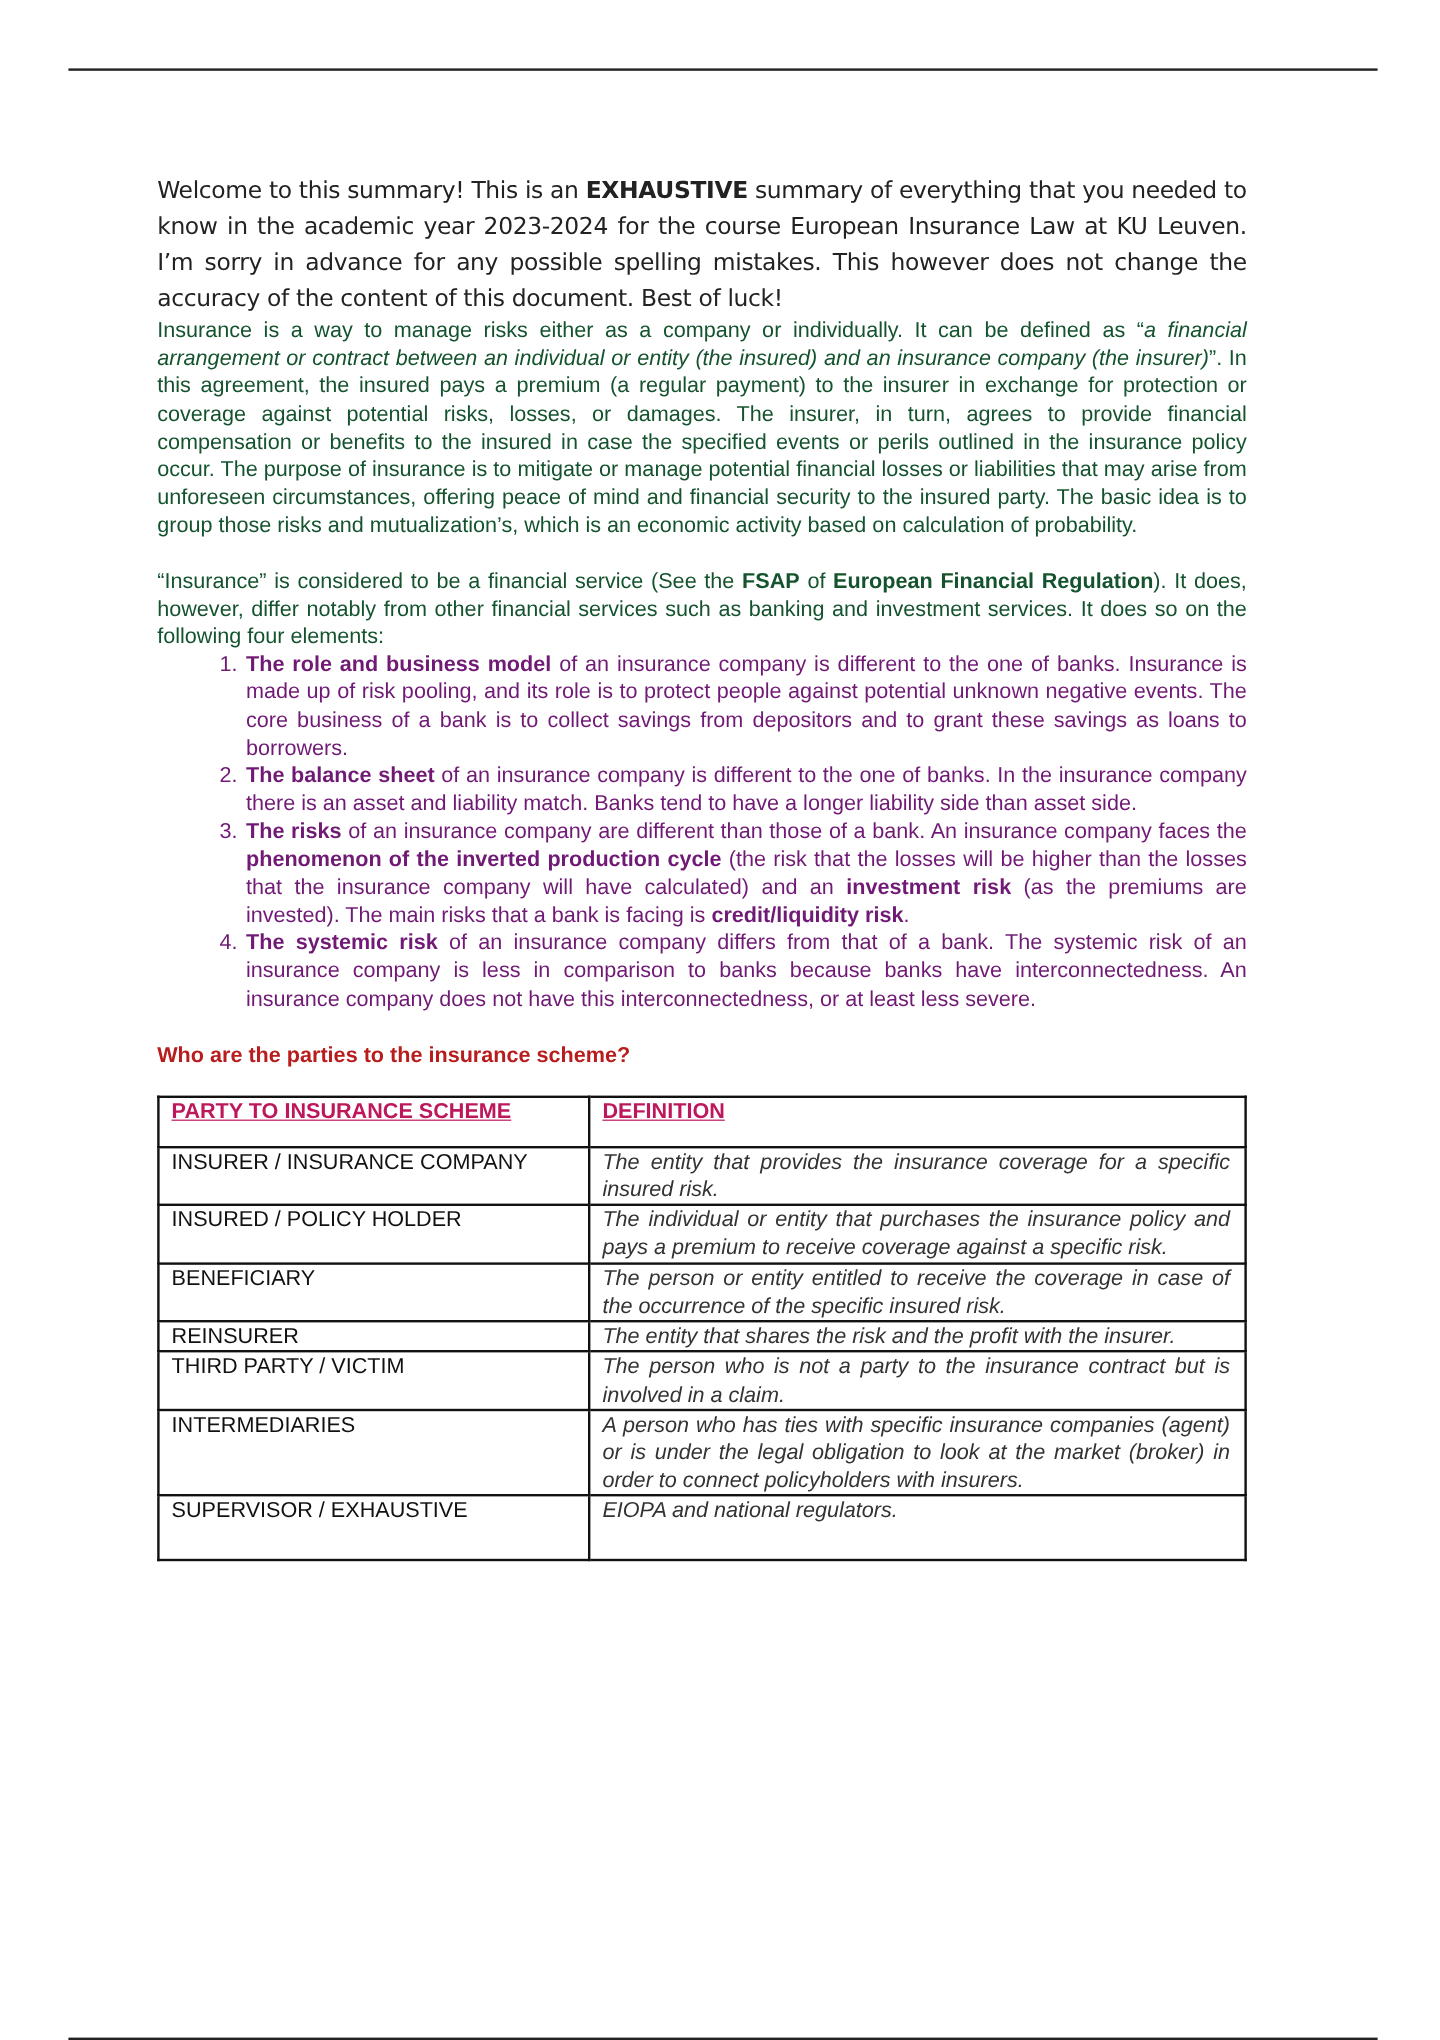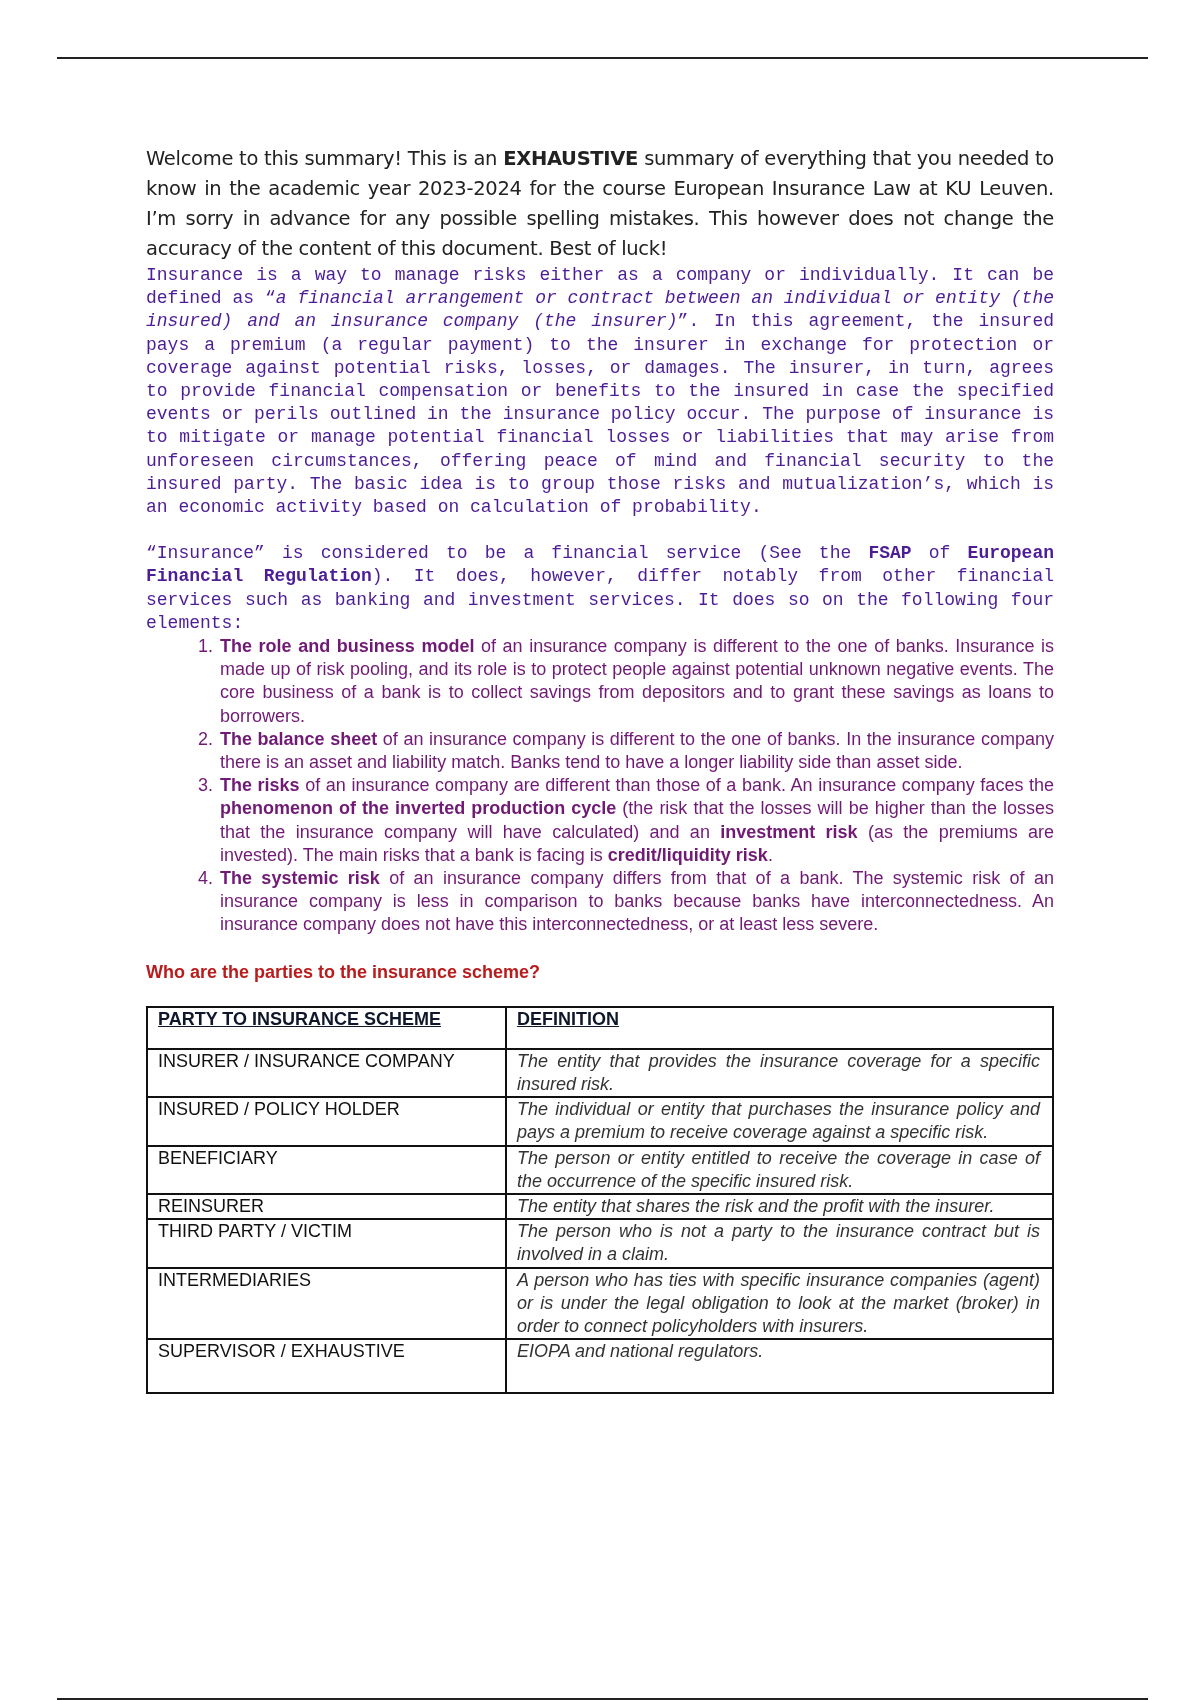--- a/index.html
+++ b/index.html
@@ -1,33 +1,33 @@
 <!DOCTYPE html>
 <html><head>
 <meta charset="utf-8">
 <style>
   html, body { margin: 0; padding: 0; background: #ffffff; }
   body { width: 1200px; height: 1700px; position: relative; overflow: hidden; color: #1a1a1a; }
   .rule { position: absolute; left: 57px; width: 1091px; height: 2px; background: #222; }
   .rule.top { top: 57px; }
   .rule.bottom { top: 1698px; height: 2px; }
-  .page { position: absolute; left: 146px; top: 144px; width: 908px; }
+  .page { position: absolute; left: 131px; top: 144px; width: 908px; }
   .intro { font-family: "DejaVu Sans", sans-serif; font-size: 19.5px; line-height: 30px; text-align: justify; color: #222; margin: 0; letter-spacing: -0.3px; }
   .intro b { font-weight: bold; }
   h1 { font-family: "DejaVu Sans", sans-serif; font-weight: normal; color: #3a5f8a; font-size: 31px; margin: 14px 0 0 0; line-height: 40px; letter-spacing: -0.2px; }
-  .body { font-family: Liberation Mono, monospace; font-size: 18px; line-height: 23.2px; text-align: justify; color: #4c1d95; margin: 0; }
+  .body { font-family: Liberation Sans, sans-serif; font-size: 18px; line-height: 23.2px; text-align: justify; color: #14532d; margin: 0; }
   .body + .body { margin-top: 23px; }
   ol { margin: 0; padding: 0 0 0 72px; font-family: "Liberation Sans", sans-serif; font-size: 18px; line-height: 23.2px; text-align: justify; color: #701a75; }
   ol li { padding-left: 2px; }
   .q { font-family: "Liberation Sans", sans-serif; font-weight: bold; font-size: 18px; margin: 24px 0 0 0; line-height: 23px; color: #b91c1c; }
   table { border-collapse: collapse; margin-top: 22px; width: 908px; font-family: "Liberation Sans", sans-serif; font-size: 18px; }
   td { border: 2px solid #111; vertical-align: top; padding: 0 12px 0 10px; line-height: 23.2px; }
   td.party { width: 335px; font-weight: normal; color: #111; }
   td.def { font-style: italic; text-align: justify; color: #333; border-radius: 10px; }
-  tr.head td { height: 40px; color: #0f172a; font-weight: bold; text-decoration: underline; font-style: normal; }
+  tr.head td { height: 40px; color: #be185d; font-weight: bold; text-decoration: underline; font-style: normal; }
   tr.last td { height: 52px; }
 </style>
 </head>
 <body>
 
 <div class="rule top"></div>
 
 <div class="page">
   <p class="intro"><span>Welcome to this summary! This is an </span><b>EXHAUSTIVE</b><span> summary of everything that you needed to know in the academic year 2023-2024 for the course European Insurance Law at KU Leuven. I’m sorry in advance for any possible spelling mistakes. This however does not change the accuracy of the content of this document. Best of luck!</span></p>
 

